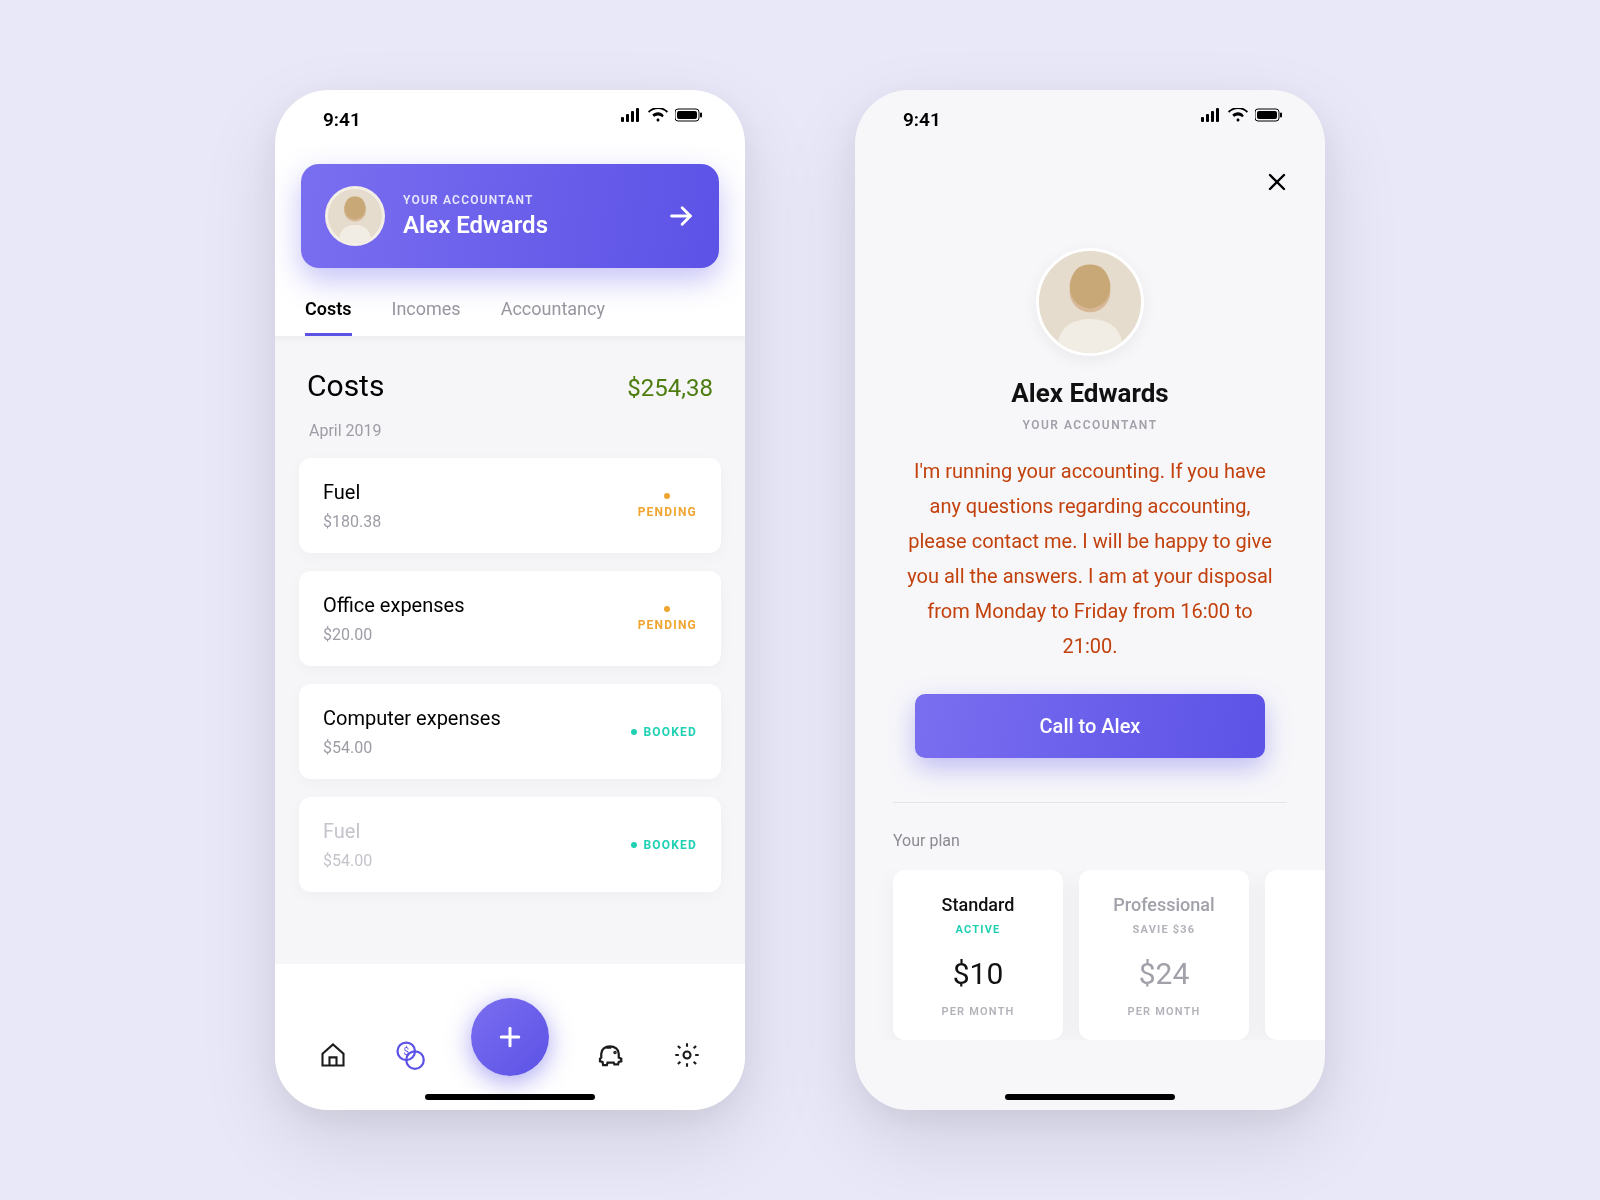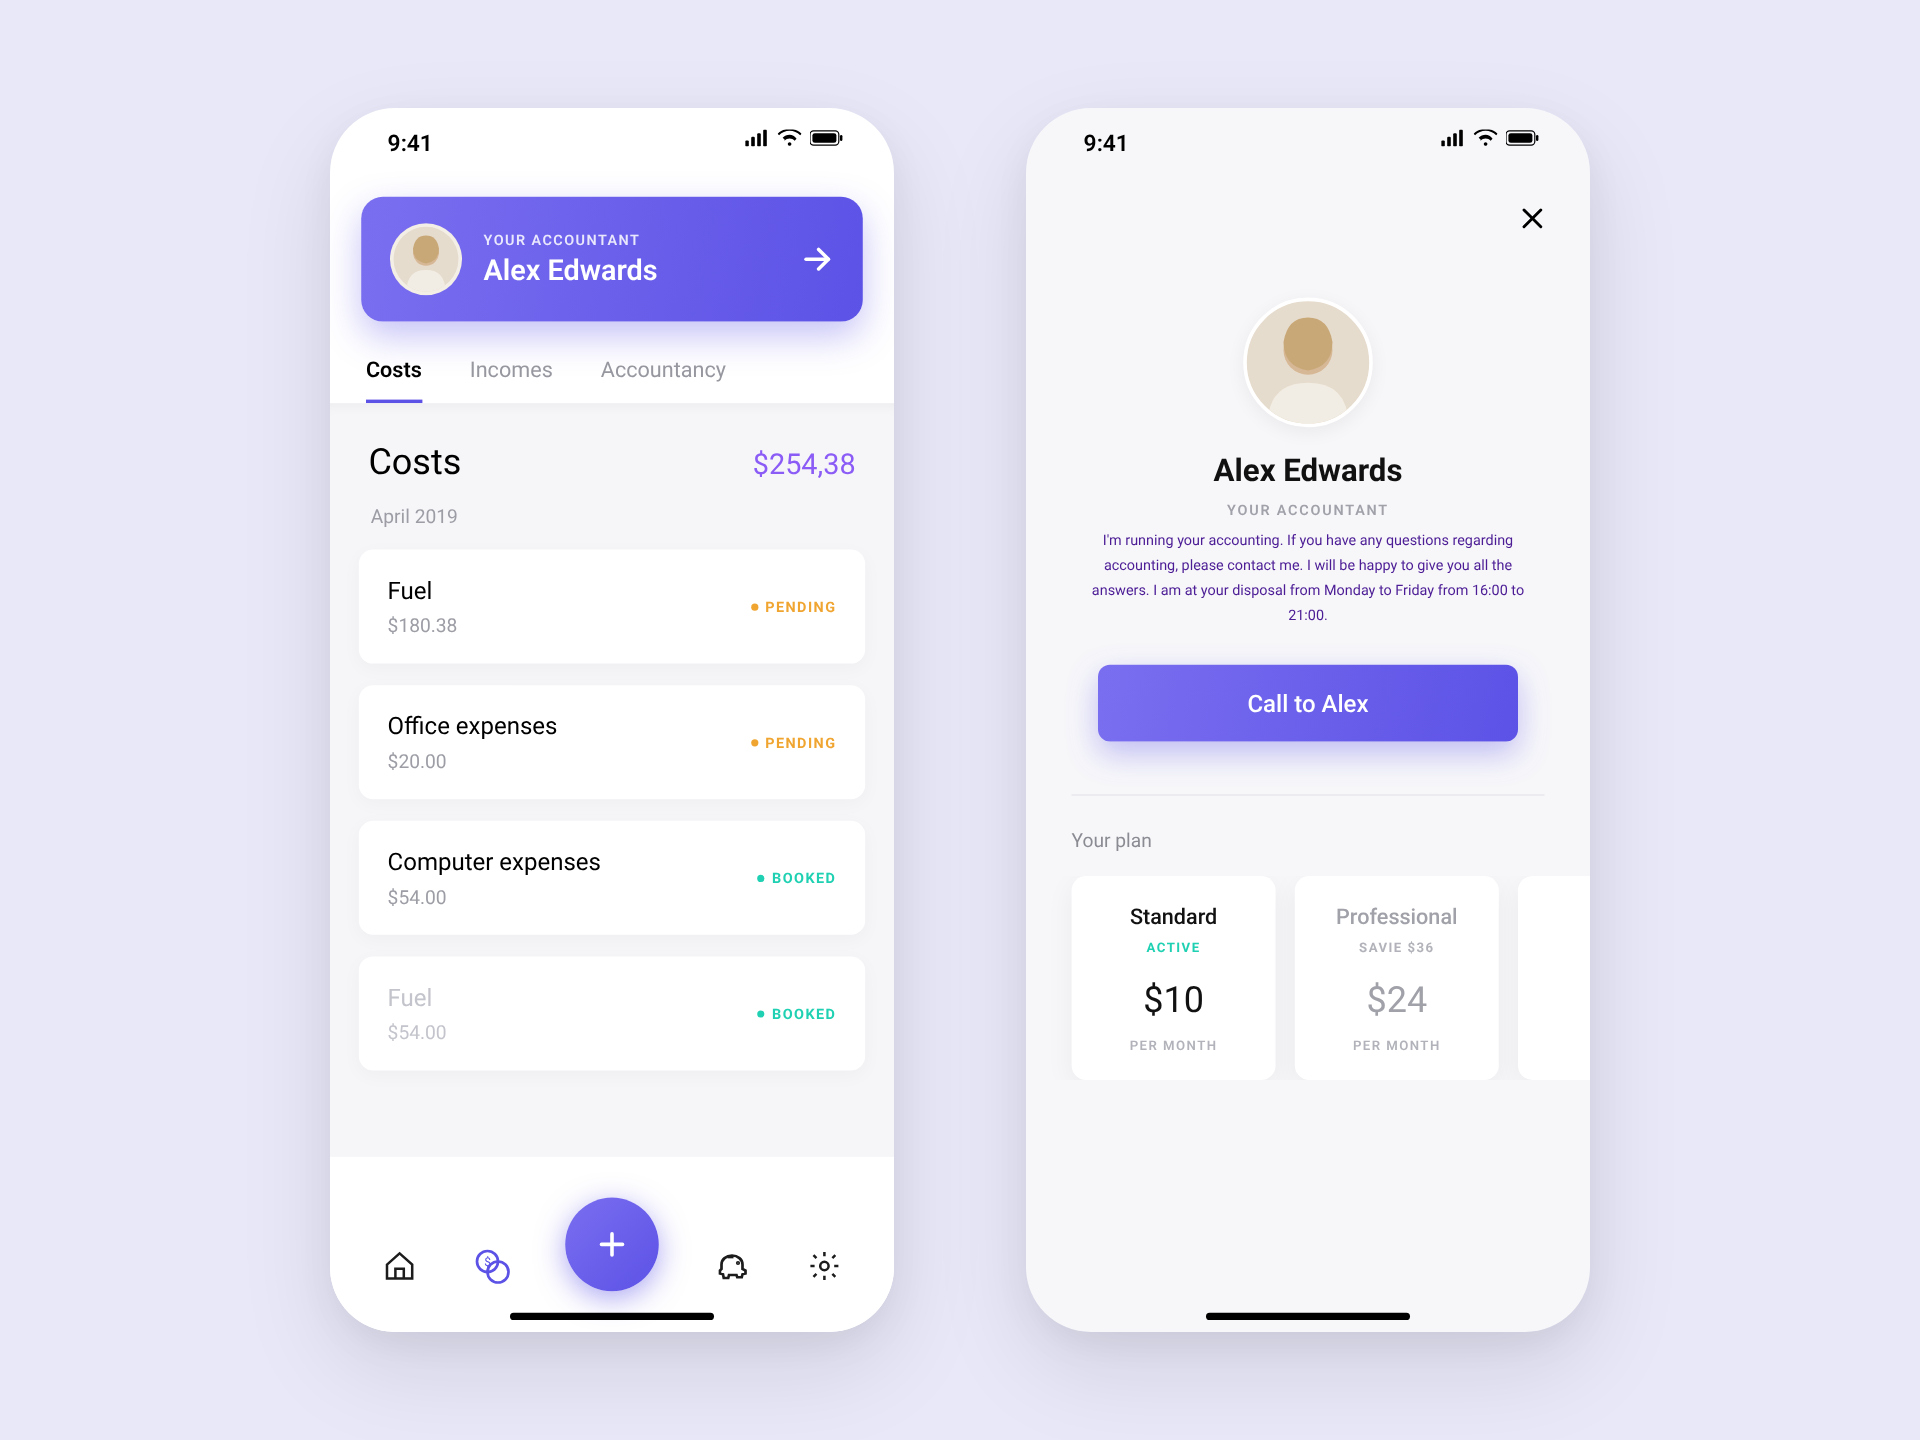--- a/index.html
+++ b/index.html
@@ -78,36 +78,36 @@
   }
   .content-a::before {
     content:'';
     position:absolute;
     top:0; left:0; right:0; height:14px;
     box-shadow: inset 0 10px 12px -10px rgba(0,0,0,0.06);
   }
 
   .section-header { display:flex; justify-content:space-between; align-items:baseline; margin: 4px 8px 18px 8px;}
   .section-title { font-size: 30px; font-weight: 400; color:#000;}
-  .section-total { font-size: 24px; font-weight: 400; color:#8b5cf6;}
+  .section-total { font-size: 24px; font-weight: 400; color:#4d7c0f;}
   .section-month { font-size: 16px; color:#9c9da5; margin: 0 0 18px 10px;}
 
   .cost-item {
     background:#fff;
     border-radius: 12px;
     padding: 22px 24px;
     margin-bottom: 18px;
     display:flex; justify-content:space-between; align-items:center;
     box-shadow: 0 4px 16px rgba(0,0,0,0.03);
   }
   .cost-item .left .name { font-size: 20px; color:#000; }
   .cost-item .left .amount { font-size: 16px; color:#9c9da5; margin-top:8px;}
   .status { font-size:12px; font-weight:700; letter-spacing:1.2px; display:flex; align-items:center; gap:6px;}
   .status .dot { width:6px; height:6px; border-radius:50%; }
-  .status.pending { color:#f0a531; } .status.pending .dot{ background:#f0a531; }
+  .status.pending { color:#f0a531;flex-direction:column; } .status.pending .dot{ background:#f0a531; }
   .status.booked { color:#1fd1b2; } .status.booked .dot{ background:#1fd1b2; }
   .cost-item.faded .name, .cost-item.faded .amount { color:#c3c4cc; }
 
   
   .bottombar {
     position:absolute; bottom:0; left:0; right:0;
     height: 110px;
     background:#fff;
     display:flex; justify-content:space-around; align-items:center;
     padding: 0 20px;
@@ -135,21 +135,21 @@
   .avatar-lg {
     width:108px; height:108px; border-radius:50%;
     background:#e6dccd;
     margin: 0 auto 22px auto;
     border: 3px solid #fff;
     box-shadow: 0 4px 16px rgba(0,0,0,0.06);
     display:flex;align-items:center;justify-content:center;overflow:hidden;
   }
   .profile-name { font-size:26px; font-weight:700; color:#111; }
   .profile-sub { font-size:12px; letter-spacing:1.5px; color:#a0a1a9; margin-top:10px; font-weight:600;}
-  .profile-desc { font-size:12px; color:#4c1d95; line-height:1.75; margin-top:8px; }
+  .profile-desc { font-size:20px; color:#c2410c; line-height:1.75; margin-top:22px; }
   .call-btn {
     margin: 30px auto 0 auto;
     width: 350px; height:64px;
     background: linear-gradient(100deg, #7a6ef0, #5c52e6);
     border-radius:10px;
     color:#fff; font-size:20px; font-weight:500;
     display:flex; align-items:center; justify-content:center;
     box-shadow: 0 10px 26px rgba(90,80,230,0.35);
   }
   .divider { height:1px; background:#e3e3ea; margin: 44px 38px 0 38px;}

